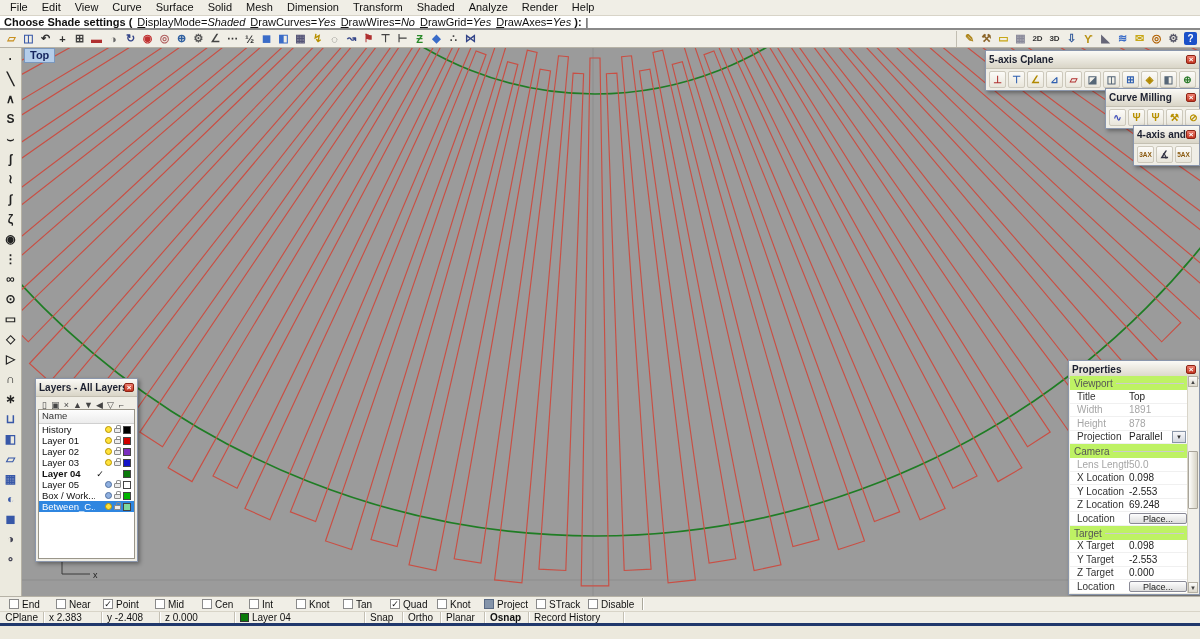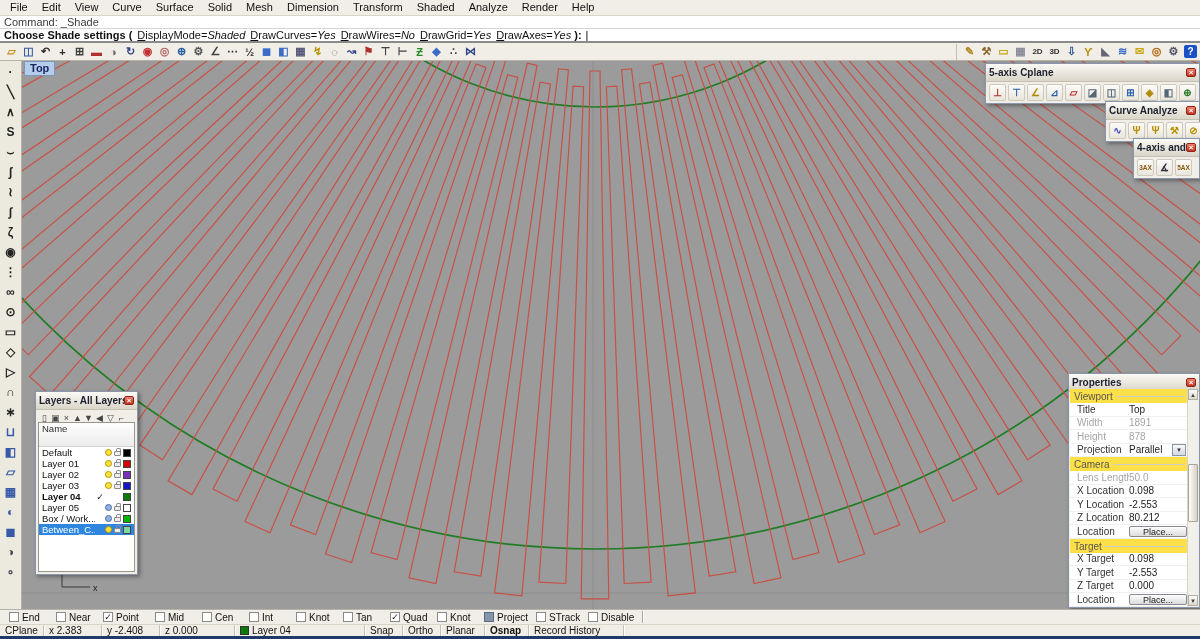--- a/index.html
+++ b/index.html
@@ -36,37 +36,37 @@
   .fico{width:17px;height:17px;border:1px solid #cdc9bc;background:linear-gradient(#fcfbf8,#e9e6db);border-radius:2px;margin:0 1px;display:flex;align-items:center;justify-content:center;font-size:10px;font-weight:bold;flex:none}
   .fico.small{font-size:6.5px}
   #ft5{left:963px;top:2px;width:215px}
   #ftc{left:1083px;top:40px;width:95px}
   #ft4{left:1111px;top:77px;width:67px}
   
   #layersPanel{left:13px;top:330px;width:103px;height:184px}
   .ltoolbar{display:flex;align-items:center;height:15px;padding:0 3px;color:#444}
   .lt{width:11px;text-align:center;font-size:9px}
   .llist{position:absolute;left:2px;right:2px;top:30px;bottom:2px;background:#fff;border:1px solid #9a968a;overflow:hidden}
-  .lheader{height:24px;border-bottom:1px solid #d0d0d0;background:linear-gradient(#fdfdfd,#ececec);font-size:9.5px;padding-left:3px;color:#333;line-height:12px}
+  .lheader{height:14px;border-bottom:1px solid #d0d0d0;background:linear-gradient(#fdfdfd,#ececec);font-size:9.5px;padding-left:3px;color:#333;line-height:12px}
   .lrow{height:11px;display:flex;align-items:center;font-size:9.5px;padding:0 3px 0 3px}
   .lrow .lname{flex:1;overflow:hidden;white-space:nowrap}
   .lrow.current .lname{font-weight:bold}
   .lrow.selected{background:#2f86e0;color:#fff}
   .lcheck{width:10px;font-size:9px;text-align:center}
   .bulb{width:7px;height:7px;border-radius:50%;flex:none;margin-right:2px}
   .bulb.on{background:#ffe23c;border:1px solid #b89400}
   .bulb.off{background:#8fb0e0;border:1px solid #5070a0}
   .bulb.none,.lockic.none{visibility:hidden}
   .lockic{width:7px;height:5px;background:#ececec;border:1px solid #8a8a8a;border-radius:1px;position:relative;flex:none;margin-right:2px;margin-top:2px}
   .lockic::before{content:"";position:absolute;width:3px;height:3px;border:1px solid #8a8a8a;border-bottom:none;border-radius:2px 2px 0 0;left:1px;top:-4px}
   .lswatch{width:8px;height:8px;border:1px solid #444;flex:none}
   
   #propsPanel{left:1046px;top:312px;width:132px;height:235px}
   .pbody{position:absolute;left:1px;right:12px;top:15px;bottom:1px;background:#fff;overflow:hidden}
-  .psec{font-size:10px;color:#555;padding:2px 0 1px 4px;display:flex;align-items:center;background:#fde047}
+  .psec{font-size:10px;color:#555;padding:2px 0 1px 4px;display:flex;align-items:center;background:#bef264}
   .psec::after{content:"";flex:1;height:1px;background:#ccc;margin:0 3px}
   .prow{height:13.5px;display:flex;align-items:center;font-size:10px;border-bottom:1px solid #f0f0f0;padding-left:7px}
   .plabel{width:52px;color:#333;flex:none;overflow:hidden;white-space:nowrap}
   .pval{flex:1;color:#222;display:flex;align-items:center;overflow:hidden}
   .prow.dim .plabel,.prow.dim .pval{color:#a6a6a6}
   .ddbtn{margin-left:auto;margin-right:1px;width:14px;height:12px;border:1px solid #8a96a8;background:linear-gradient(#f8f8fa,#d4d8e0);font-size:6px;text-align:center;line-height:11px;color:#333}
   .placebtn{width:58px;height:11px;border:1px solid #8a8a96;border-radius:2px;background:linear-gradient(#fdfdfd,#dcdcdc);font-size:9px;text-align:center;line-height:10px;color:#222}
   .pscroll{position:absolute;right:1px;top:15px;bottom:1px;width:11px;background:#f1f0ea;border-left:1px solid #d8d4c8}
   .sarrow{height:11px;font-size:6px;text-align:center;line-height:10px;background:linear-gradient(#fcfcfa,#dcd8cc);border:1px solid #b4b0a4;color:#444}
   .sarrow.dn{position:absolute;bottom:0;left:0;right:0}
@@ -96,23 +96,20 @@
       <span class="menu-item">Surface</span>
       <span class="menu-item">Solid</span>
       <span class="menu-item">Mesh</span>
       <span class="menu-item">Dimension</span>
       <span class="menu-item">Transform</span>
       <span class="menu-item">Shaded</span>
       <span class="menu-item">Analyze</span>
       <span class="menu-item">Render</span>
       <span class="menu-item">Help</span>
     </div>
-  <div class="cmdhist">
-    <span>Command: _Shade</span>
-  </div>
   <div class="cmdline" id="cmdline"><span class="pre">Choose Shade settings (</span><span class="opt"><span><u>D</u>isplayMode</span><span>=</span><span class="val">Shaded</span></span><span class="opt"><span><u>D</u>rawCurves</span><span>=</span><span class="val">Yes</span></span><span class="opt"><span><u>D</u>rawWires</span><span>=</span><span class="val">No</span></span><span class="opt"><span><u>D</u>rawGrid</span><span>=</span><span class="val">Yes</span></span><span class="opt"><span><u>D</u>rawAxes</span><span>=</span><span class="val">Yes</span></span><span class="pre"> ):</span><span class="caret">|</span></div>
   <div class="toolbar">
     <div class="tbgroup" id="tbL">
         <span class="tbico" style="color: rgb(200, 144, 32);">▱</span>
         <span class="tbico" style="color: rgb(56, 88, 168);">◫</span>
         <span class="tbico" style="color: rgb(48, 48, 48);">↶</span>
         <span class="tbico" style="color: rgb(48, 48, 48);">+</span>
         <span class="tbico" style="color: rgb(64, 64, 64);">⊞</span>
         <span class="tbico" style="color: rgb(176, 48, 48);">▬</span>
         <span class="tbico" style="color: rgb(102, 102, 102);">◑</span>
@@ -256,21 +253,21 @@
             <span class="fico" style="color: rgb(85, 102, 119);">◪</span>
             <span class="fico" style="color: rgb(85, 102, 119);">◫</span>
             <span class="fico" style="color: rgb(48, 96, 176);">⊞</span>
             <span class="fico" style="color: rgb(176, 136, 0);">◈</span>
             <span class="fico" style="color: rgb(85, 102, 119);">◧</span>
             <span class="fico" style="color: rgb(42, 122, 42);">⊕</span>
           </div>
       </div>
       <div class="fpanel" id="ftc">
         <div class="ptitle">
-          <span class="tspan">Curve Analyze</span>
+          <span class="tspan">Curve Milling</span>
           <span class="closebtn">×</span>
         </div>
         <div class="ficons" id="ftcicons">
             <span class="fico" style="color: rgb(56, 72, 184);">∿</span>
             <span class="fico" style="color: rgb(184, 144, 0);">Ψ</span>
             <span class="fico" style="color: rgb(184, 144, 0);">Ψ</span>
             <span class="fico" style="color: rgb(184, 144, 0);">⚒</span>
             <span class="fico" style="color: rgb(184, 144, 0);">⊘</span>
           </div>
       </div>
@@ -298,21 +295,21 @@
             <span class="lt">▲</span>
             <span class="lt">▼</span>
             <span class="lt">◀</span>
             <span class="lt">▽</span>
             <span class="lt">⌐</span>
           </div>
         <div class="llist">
           <div class="lheader">Name</div>
           <div id="lrows">
               <div class="lrow">
-                <span class="lname">Default</span>
+                <span class="lname">History</span>
                 <span class="lcheck"></span>
                 <span class="bulb on"></span>
                 <span class="lockic"></span>
                 <span class="lswatch" style="background: rgb(0, 0, 0);"></span>
               </div>
               <div class="lrow">
                 <span class="lname">Layer 01</span>
                 <span class="lcheck"></span>
                 <span class="bulb on"></span>
                 <span class="lockic"></span>
@@ -411,21 +408,21 @@
             </div>
             <div class="prow">
               <span class="plabel">Y Location</span>
               <span class="pval">
                 <span>-2.553</span>
               </span>
             </div>
             <div class="prow">
               <span class="plabel">Z Location</span>
               <span class="pval">
-                <span>80.212</span>
+                <span>69.248</span>
               </span>
             </div>
             <div class="prow">
               <span class="plabel">Location</span>
               <span class="pval">
                 <span class="placebtn">Place...</span>
               </span>
             </div>
             <div class="psec">Target</div>
             <div class="prow">
@@ -511,21 +508,21 @@
         <span class="cb"></span>
         <span>STrack</span>
       </span>
       <span class="oitem wide">
         <span class="cb"></span>
         <span>Disable</span>
       </span>
       <span class="osep"></span>
     </div>
   <div class="statusbar" id="statusbar">
-      <span class="scell" style="width: 44px;">
+      <span class="scell" style="width: 44px; justify-content: flex-end;">
         <span>CPlane</span>
       </span>
       <span class="scell" style="width: 58px;">
         <span>x 2.383</span>
       </span>
       <span class="scell" style="width: 58px;">
         <span>y -2.408</span>
       </span>
       <span class="scell" style="width: 75px;">
         <span>z 0.000</span>

